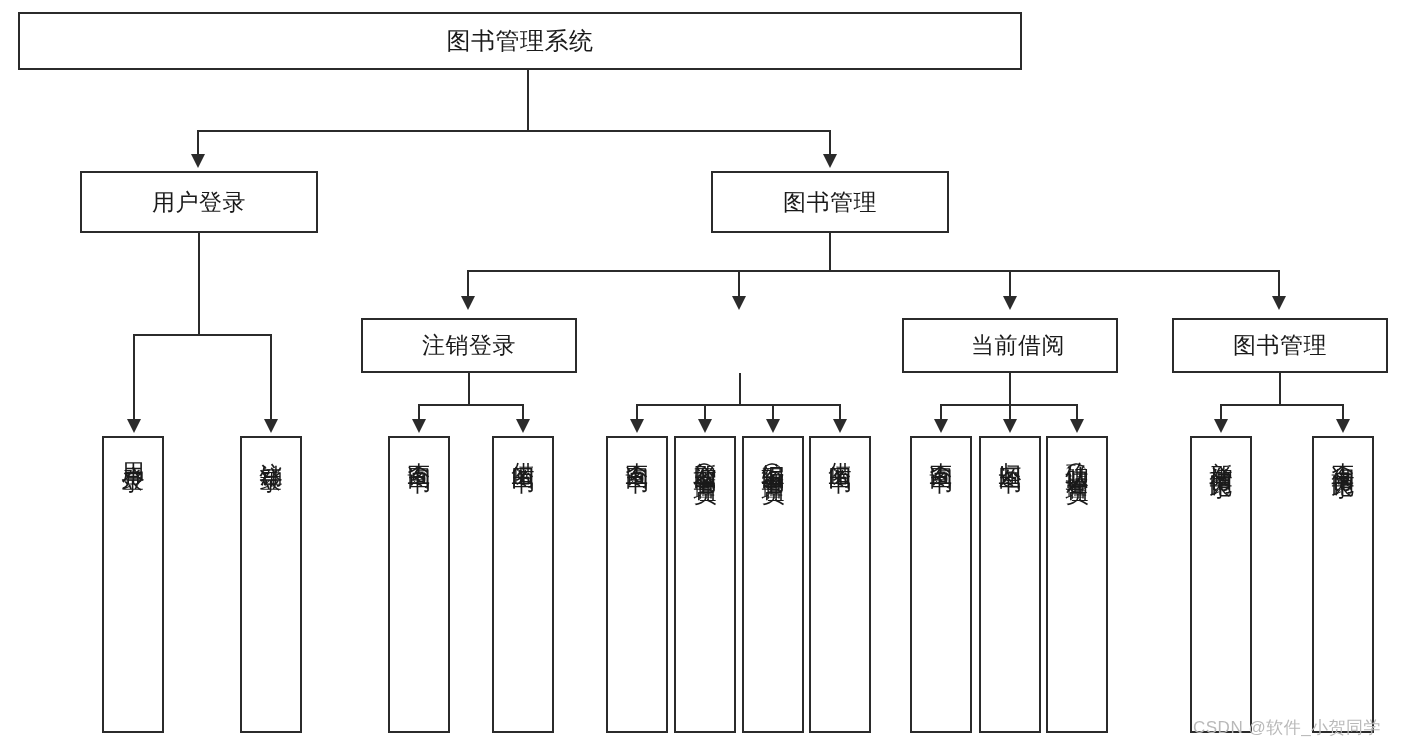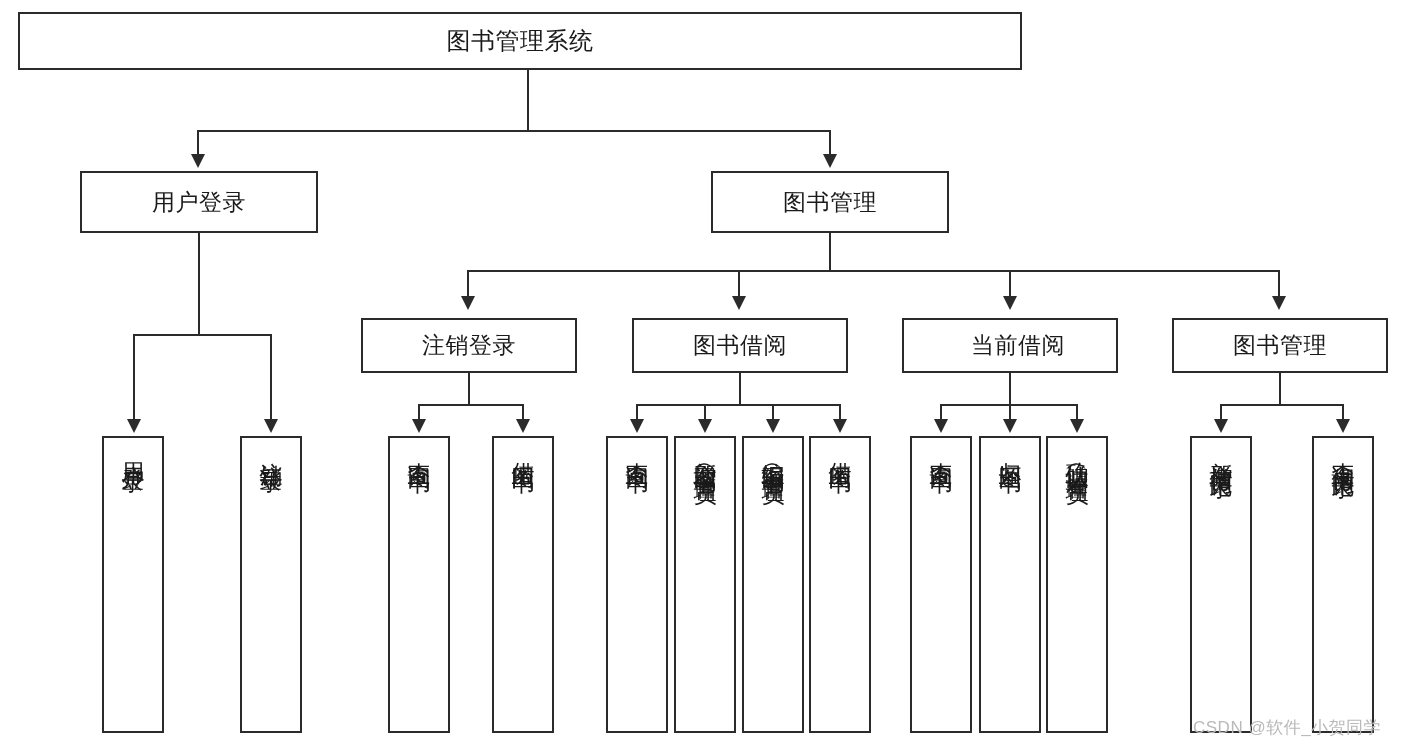--- a/index.html
+++ b/index.html
@@ -119,23 +119,20 @@
   <div class="edge v" style="left:738px; top:270px; width:2px; height:28px;"></div>
   <div class="arrow" style="left:732px; top:296px;"></div>
   <div class="edge v" style="left:1009px; top:270px; width:2px; height:28px;"></div>
   <div class="arrow" style="left:1003px; top:296px;"></div>
   <div class="edge v" style="left:1278px; top:270px; width:2px; height:28px;"></div>
   <div class="arrow" style="left:1272px; top:296px;"></div>
 
   <div class="node horiz" style="left:361px; top:318px; width:216px; height:55px;">
     <span class="node-label">注销登录</span>
   </div>
-  <div class="node horiz" style="left:632px; top:318px; width:216px; height:55px;">
-    <span class="node-label">图书借阅</span>
-  </div>
   <div class="node horiz" style="left:902px; top:318px; width:216px; height:55px;padding-left:16px;">
     <span class="node-label">当前借阅</span>
   </div>
   <div class="node horiz" style="left:1172px; top:318px; width:216px; height:55px;">
     <span class="node-label">图书管理</span>
   </div>
 
   <div class="edge v" style="left:468px; top:373px; width:2px; height:32px;"></div>
   <div class="edge h" style="left:418px; top:404px; width:106px; height:2px;"></div>
   <div class="edge v" style="left:418px; top:404px; width:2px; height:16px;"></div>

